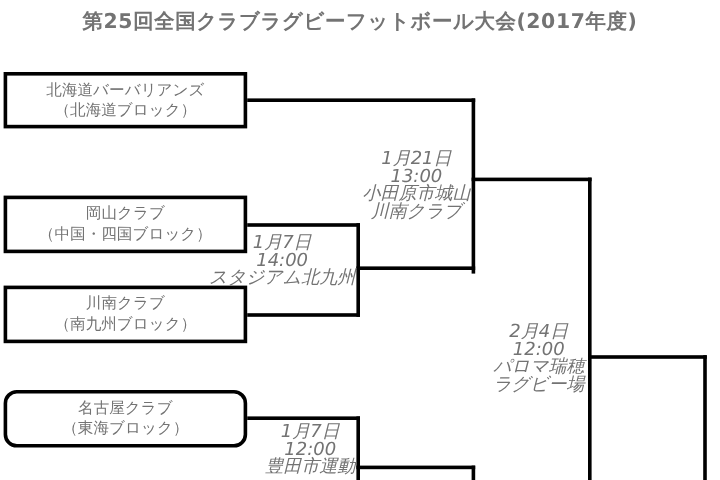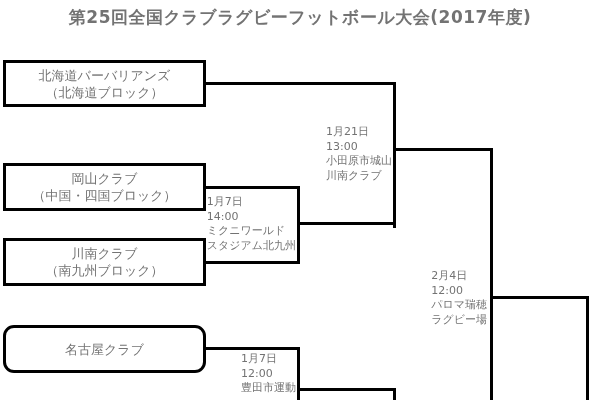--- a/index.html
+++ b/index.html
@@ -36,24 +36,25 @@
     align-items: center;
     justify-content: center;
     text-align: center;
     font-size: 13px;
     line-height: 17px;
     white-space: nowrap;
   }
   .line { position: absolute; background: #000000; }
   .match-info {
     position: absolute;
-    text-align: left;
-    font-size: 11px;
+    text-align: center;
+    font-size: 15px;
     line-height: 14.5px;
     white-space: nowrap;
+    font-style: italic;
   }
 </style>
 </head>
 <body>
 
 <div class="stage">
 
   <h1 class="title">第25回全国クラブラグビーフットボール大会(2017年度)</h1>
 
   <div class="team-box" style="top:163px; height:48px;">
@@ -63,20 +64,21 @@
   <div class="team-box" style="top:60px; height:47px;">
     <div>北海道バーバリアンズ</div>
     <div>（北海道ブロック）</div>
   </div>
   <div class="team-box" style="top:238px; height:48px;">
     <div>川南クラブ</div>
     <div>（南九州ブロック）</div>
   </div>
   <div class="team-box" style="top:325px; height:48px;border-radius:11px;">
     <div>名古屋クラブ</div>
+    <div>（東海ブロック）</div>
   </div>
 
   <div class="line" style="left:206px; top:82px;  width:190px; height:3px;"></div>
   <div class="line" style="left:393px; top:82px;  width:3px;  height:146px;"></div>
   <div class="line" style="left:393px; top:148px; width:100px; height:3px;"></div>
   <div class="line" style="left:206px; top:186px; width:94px;  height:3px;"></div>
   <div class="line" style="left:206px; top:261px; width:94px;  height:3px;"></div>
   <div class="line" style="left:297px; top:186px; width:3px;   height:78px;"></div>
   <div class="line" style="left:297px; top:222px; width:99px;  height:3px;"></div>
   <div class="line" style="left:490px; top:148px; width:3px;   height:252px;"></div>
@@ -90,21 +92,20 @@
   <div class="match-info" style="right:208px; top:125px;">
     <div>1月21日</div>
     <div>13:00</div>
     <div>小田原市城山</div>
     <div>川南クラブ</div>
   </div>
 
   <div class="match-info" style="right:304px; top:195px;">
     <div>1月7日</div>
     <div>14:00</div>
-    <div>ミクニワールド</div>
     <div>スタジアム北九州</div>
   </div>
 
   <div class="match-info" style="right:113px; top:269px;">
     <div>2月4日</div>
     <div>12:00</div>
     <div>パロマ瑞穂</div>
     <div>ラグビー場</div>
   </div>
 

